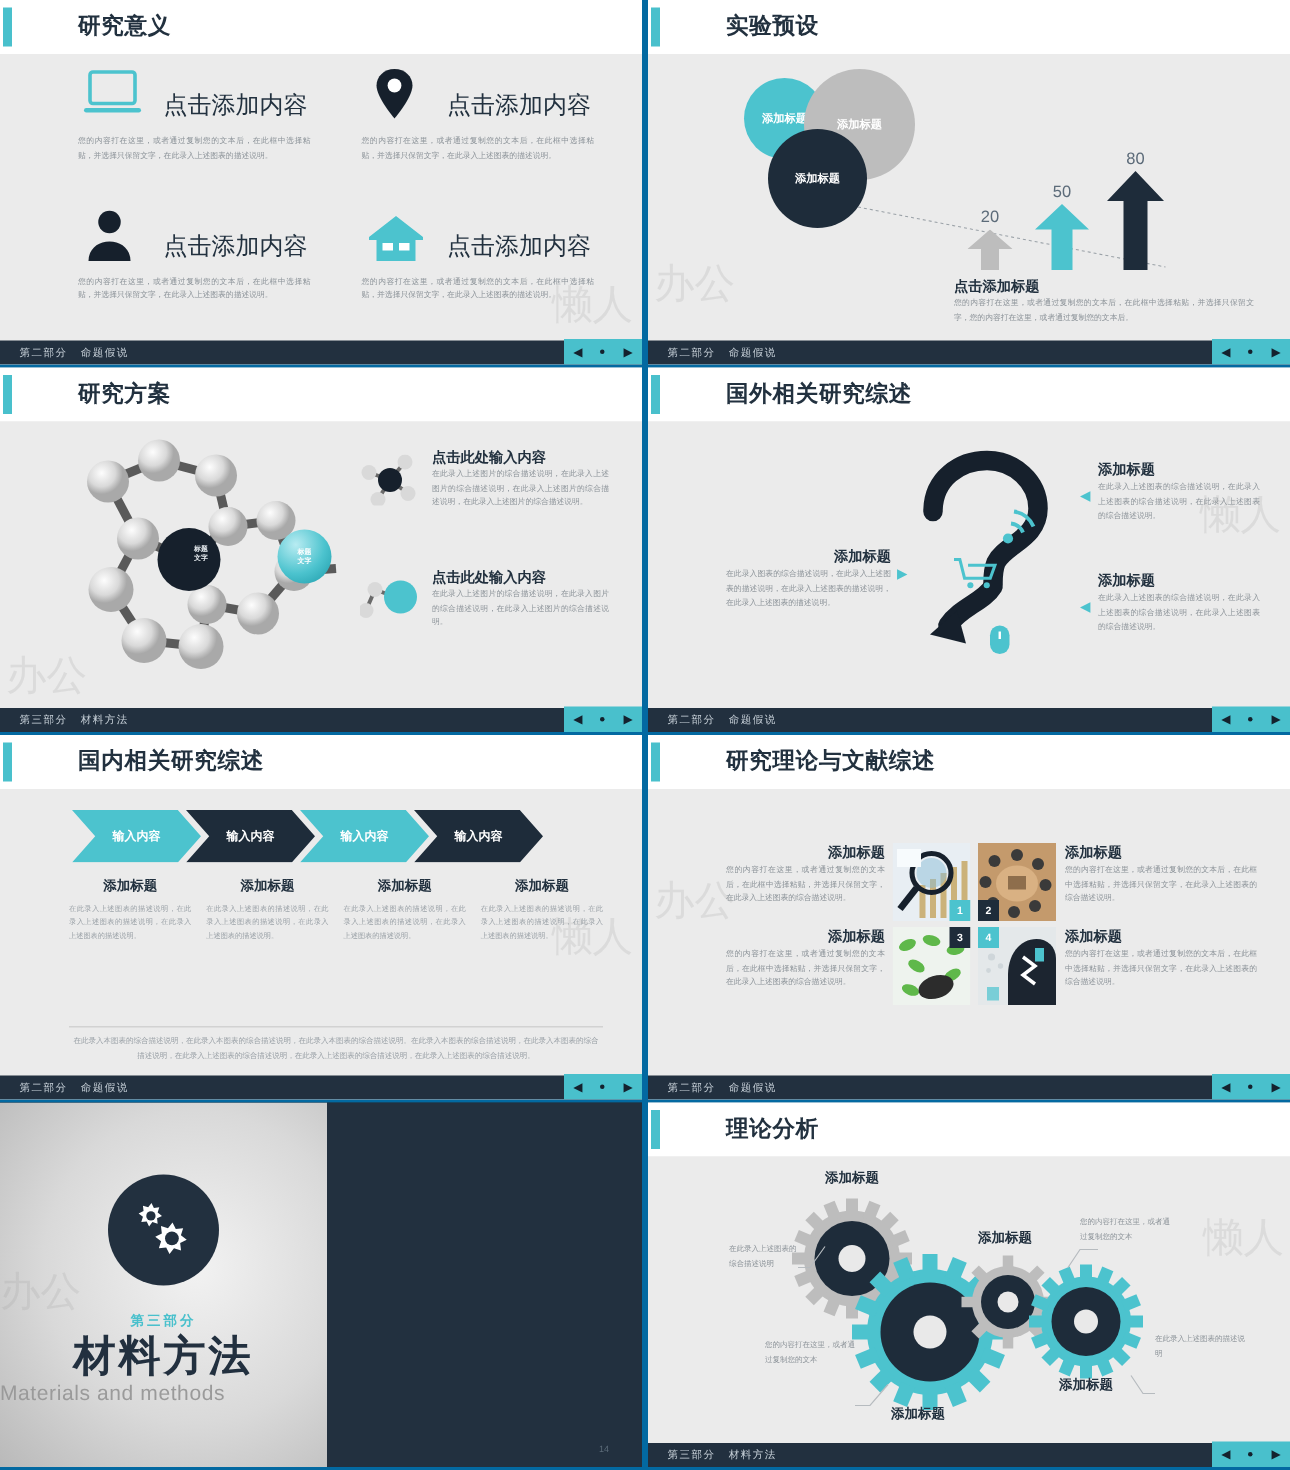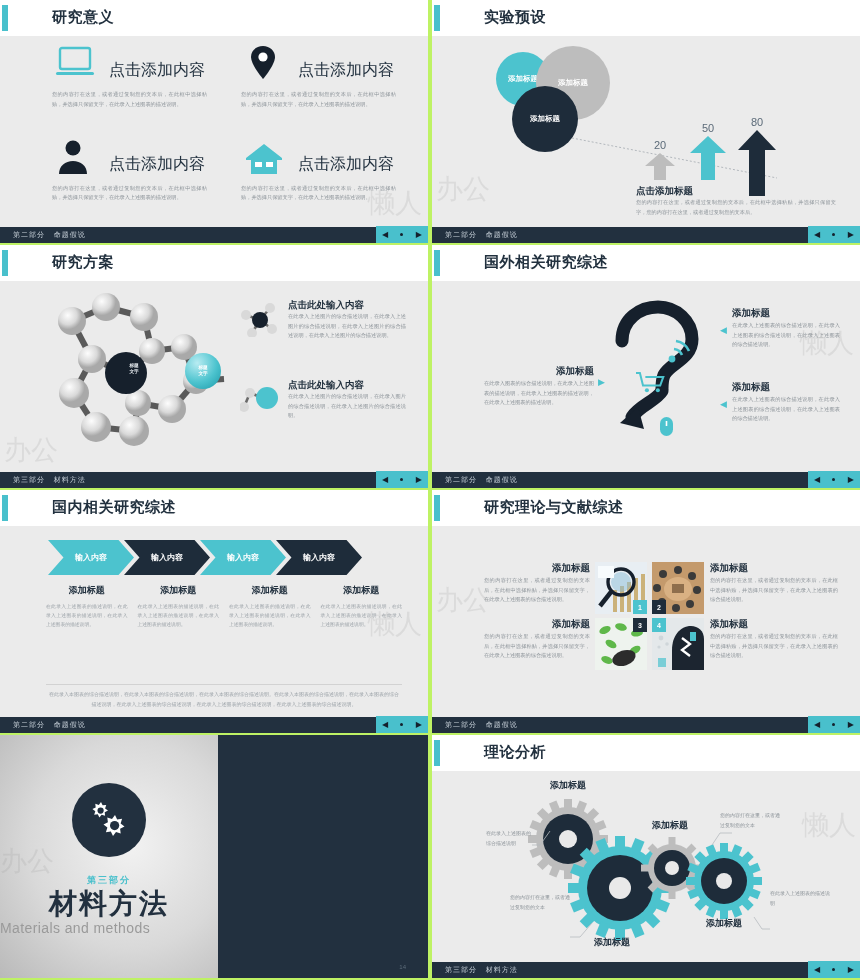--- a/index.html
+++ b/index.html
@@ -8,21 +8,21 @@
     background:#ffffff;
     font-family:"Liberation Sans","DejaVu Sans",sans-serif;
     overflow:hidden;
   }
   .grid {
     display:grid;
     grid-template-columns:428px 428px;
     grid-template-rows:243px 243px 243px 243px;
     column-gap:4px; row-gap:2px;
     width:860px; height:980px;
-    background:#bef264;
+    background:#0369a1;
   }
   .slide {
     position:relative;
     width:100%; height:100%;
     background:#ebebeb;
     overflow:hidden;
   }
   
   .s-head {
     position:absolute; left:0; top:0; right:0; height:36px;
@@ -204,21 +204,21 @@
             <path d="M15 0L30 13h-9v14H9V13H0z" fill="#bdbdbd"></path>
           </svg>
       </div>
       <div style="position:absolute; left:258px; top:86px; text-align:center;">
         <div style="font-size:11px; color:#5c6b79; margin-bottom:2px;">50</div>
         <svg width="36" height="44" viewBox="0 0 36 44">
             <path d="M18 0L36 17H25v27H11V17H0z" fill="#4cc3ce"></path>
           </svg>
       </div>
       <div style="position:absolute; left:306px; top:64px; text-align:center;">
-        <div style="font-size:11px; color:#5c6b79; margin-bottom:2px;margin-top:16px;">80</div>
+        <div style="font-size:11px; color:#5c6b79; margin-bottom:2px;">80</div>
         <svg width="38" height="66" viewBox="0 0 38 66">
             <path d="M19 0L38 20H27v46H11V20H0z" fill="#1e2c3a"></path>
           </svg>
       </div>
       <div style="position:absolute; left:204px; top:149px;" class="hd">点击添加标题</div>
       <div style="position:absolute; left:204px; right:24px; top:162px;" class="bd">您的内容打在这里，或者通过复制您的文本后，在此框中选择粘贴，并选择只保留文字，您的内容打在这里，或者通过复制您的文本后。</div>
       <div class="watermark" style="left:4px; bottom:20px;">办公</div>
     </div>
     <div class="s-foot">
       <div class="s-foot-txt"><span>第二部分</span>&nbsp;&nbsp;&nbsp;<span>命题假说</span></div>

